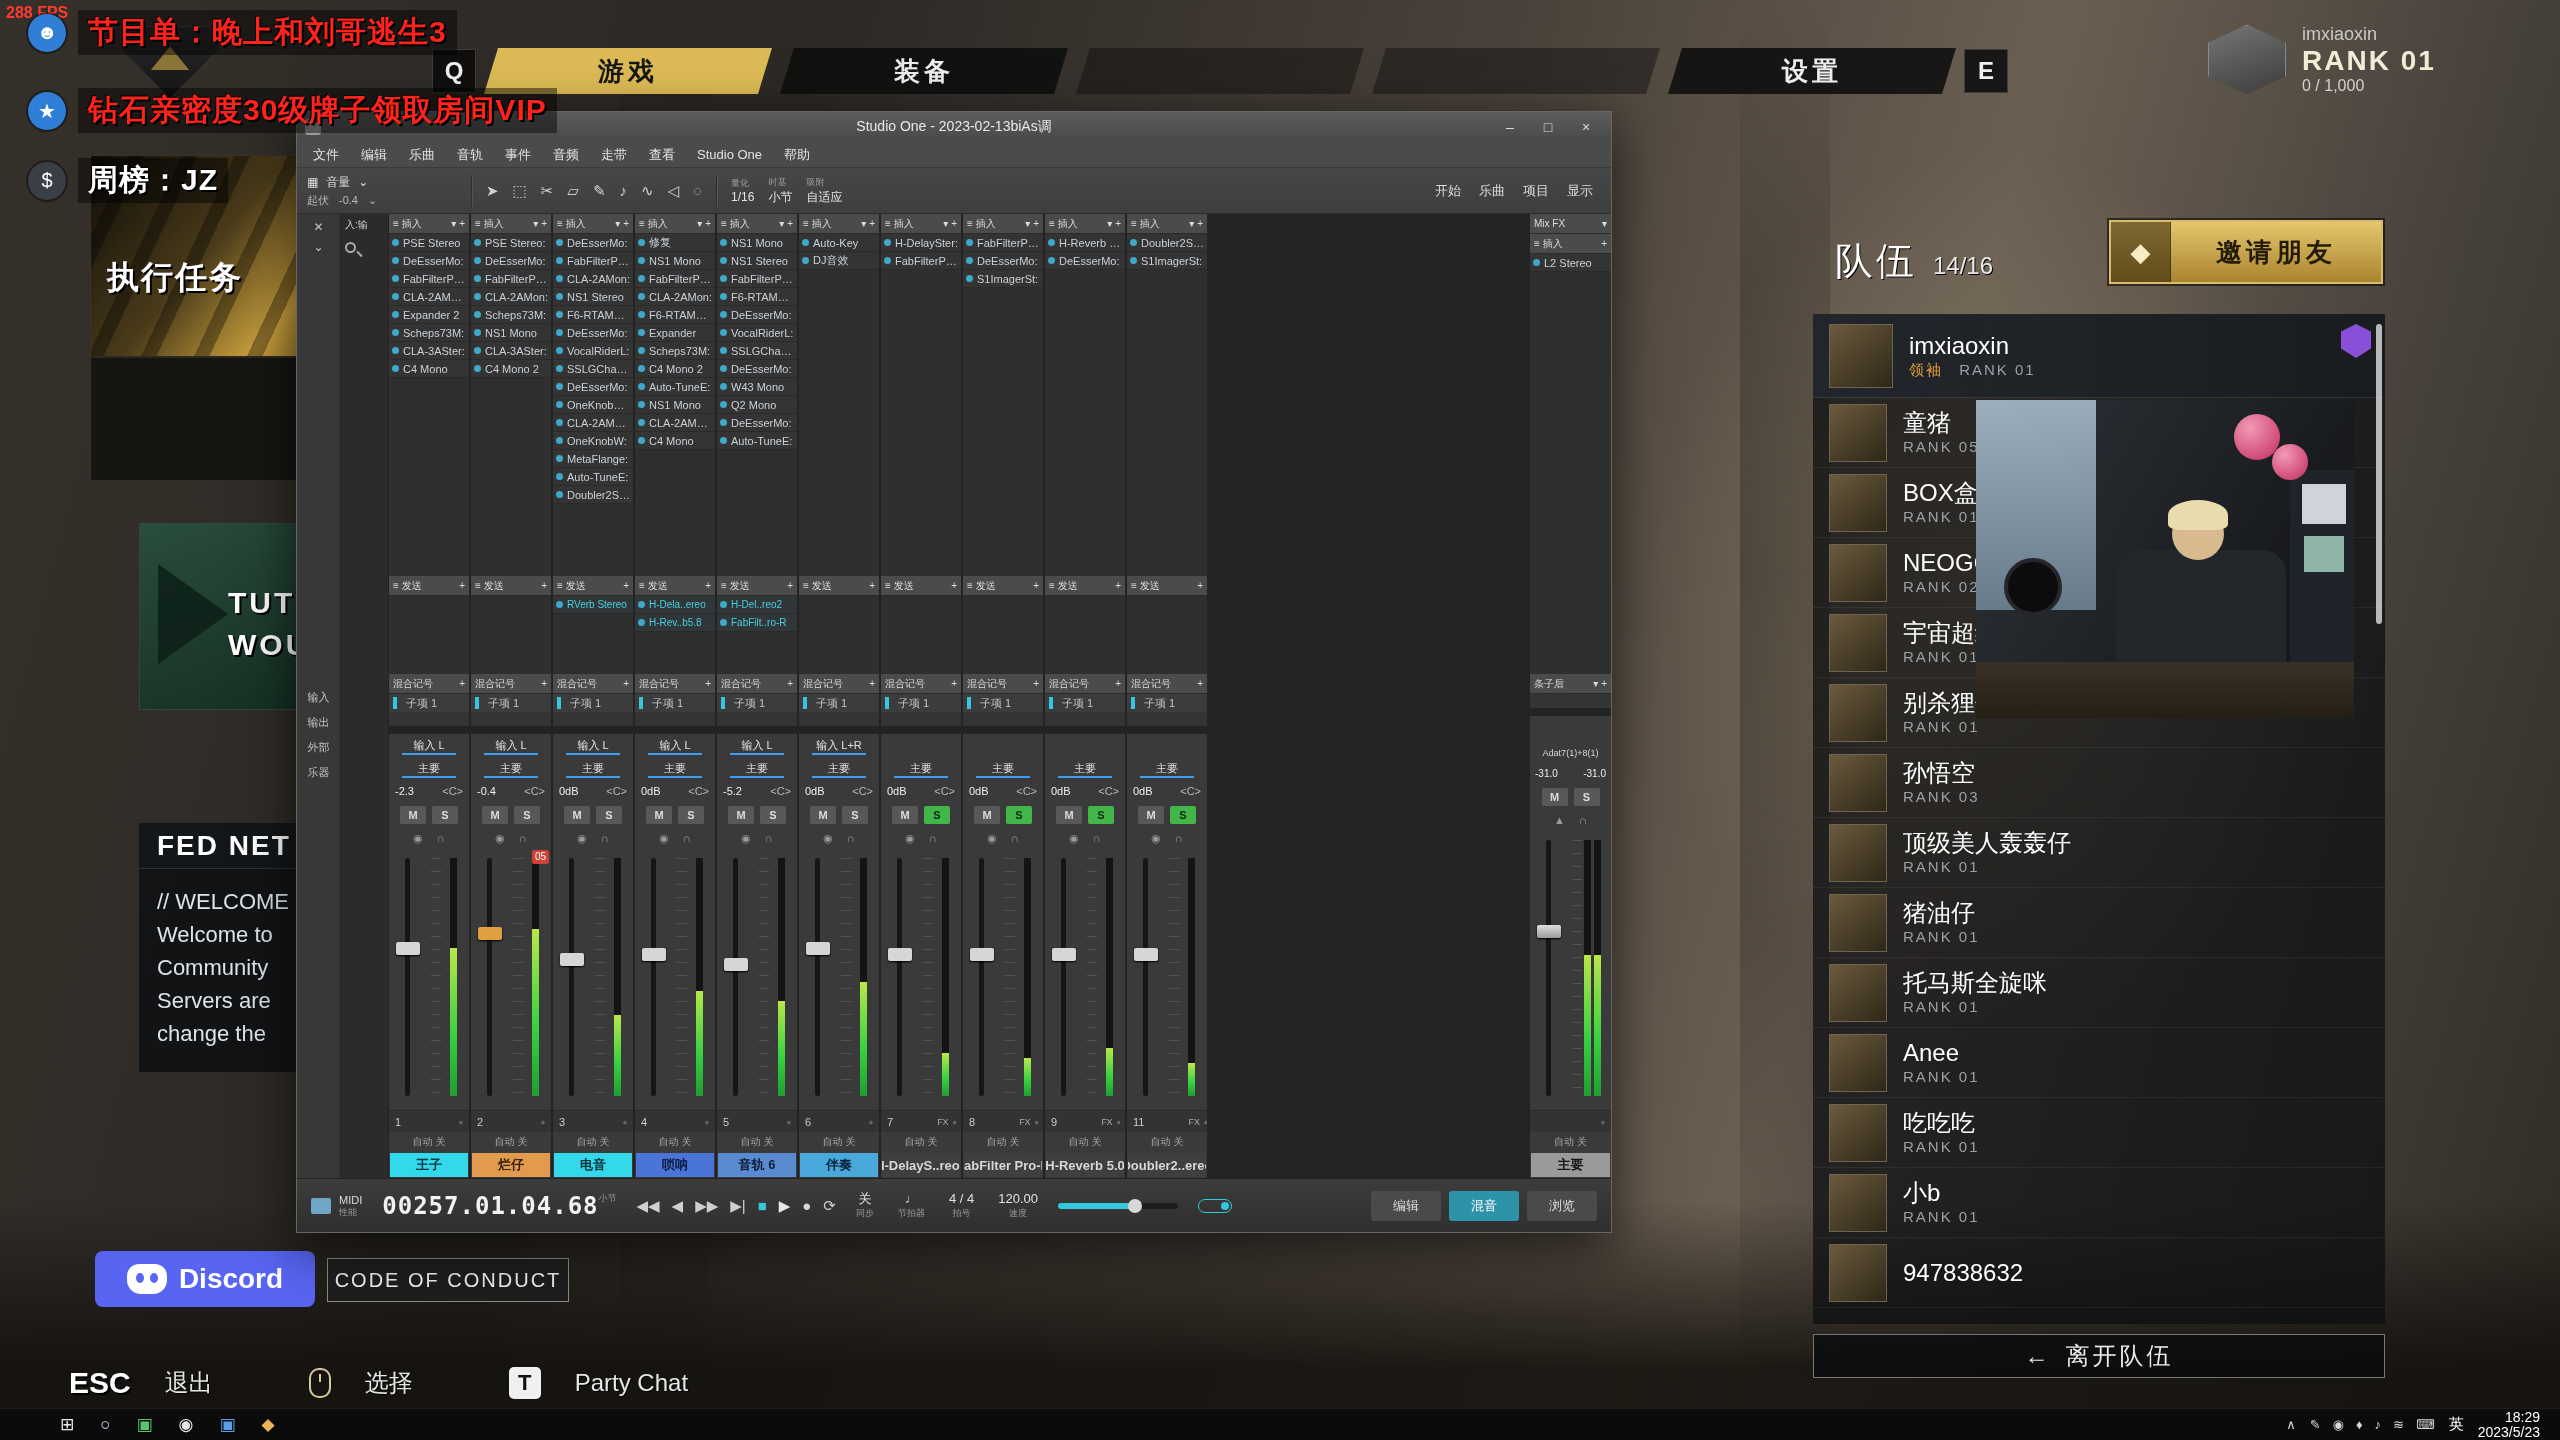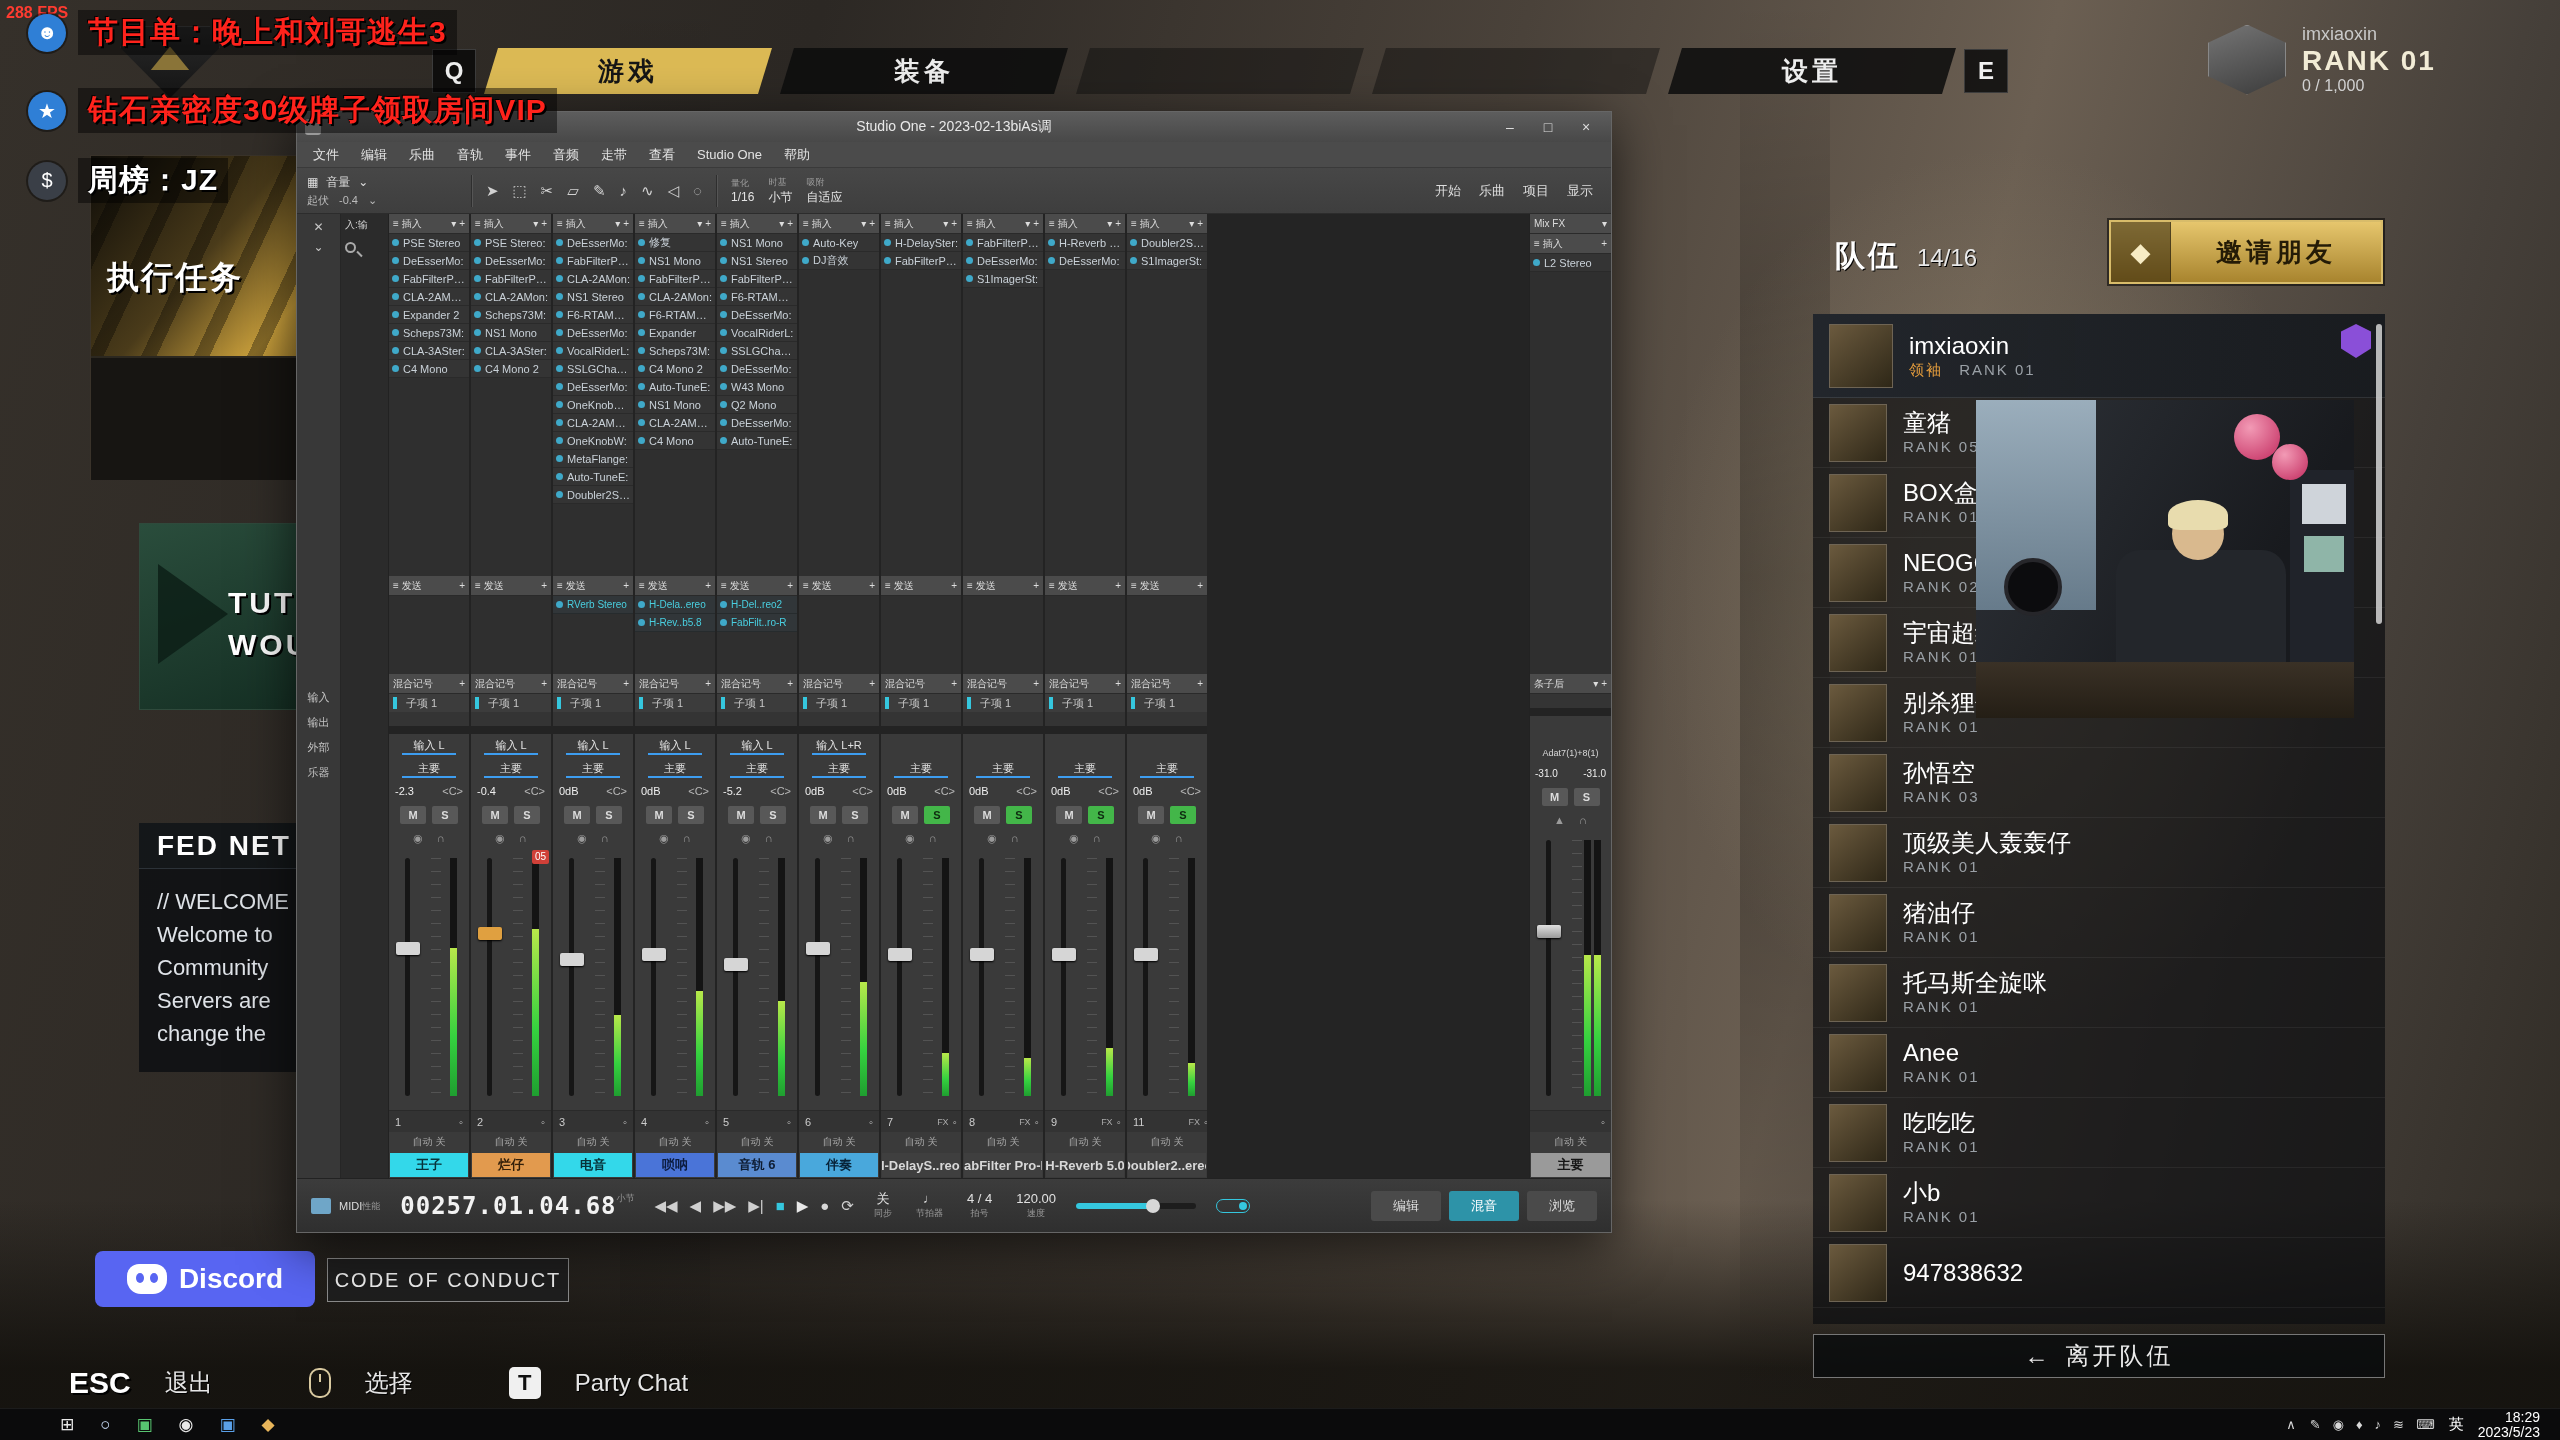--- a/index.html
+++ b/index.html
@@ -84,21 +84,21 @@
   .select-icon { width:22px; height:30px; border:2px solid #d8c9a0; border-radius:10px; position:relative; }
   .select-icon::after { content:""; position:absolute; left:50%; top:4px; width:2px; height:8px; background:#d8c9a0; transform:translateX(-50%); }
   .t-key { width:32px; height:32px; background:#f0f0f0; border-radius:5px; color:#111; font-weight:bold; font-size:22px;
     display:flex; align-items:center; justify-content:center; }
   .gap28 { width:28px; }
 
   
   .team { position:absolute; left:1813px; top:218px; width:572px; height:1106px; z-index:3; }
   .team-head { position:absolute; left:22px; top:18px; display:flex; align-items:baseline; gap:16px;
     text-shadow:1px 1px 0 #000; }
-  .team-title { font-size:30px; font-weight:bold; color:#fff; letter-spacing:3px; }
+  .team-title { font-size:38px; font-weight:normal; color:#fff; letter-spacing:3px; }
   .team-count { font-size:24px; color:#e8e8e8; }
   .invite-btn { position:absolute; right:2px; top:2px; width:274px; height:64px; display:flex; align-items:center;
     background:linear-gradient(180deg,#e6c66d,#a8842e); border:2px solid #d8bc6a; box-shadow:0 0 0 2px #00000088; }
   .invite-ic { width:60px; height:60px; display:flex; align-items:center; justify-content:center; font-size:26px;
     color:#f7ecc4; background:rgba(40,30,8,.55); border-right:1px solid #00000055; }
   .invite-lbl { flex:1; text-align:center; font-size:26px; font-weight:bold; color:#241b06; letter-spacing:4px; }
   .roster { position:absolute; left:0; right:0; top:96px; bottom:0; background:rgba(12,14,17,.72); overflow:hidden; }
   .leader-row { height:84px; display:flex; align-items:center; gap:16px; padding:0 16px;
     background:linear-gradient(90deg,rgba(34,38,44,.95),rgba(24,27,31,.9)); border-bottom:1px solid rgba(255,255,255,.1); position:relative; }
   .avatar { width:58px; height:58px; background:linear-gradient(140deg,#6b5a3e,#2e2717); border:1px solid #6e6454; flex:0 0 auto; }
@@ -216,21 +216,21 @@
   .master { width:82px; background:#2f2f2f; display:flex; flex-direction:column; border-left:1px solid #222; }
   .m-blank-s { height:20px; background:#2f2f2f; }
   .m-blank { height:78px; background:#2f2f2f; }
   .m-io { height:46px; display:flex; align-items:flex-end; justify-content:center; font-size:9px; color:#d8d8d8; padding-bottom:4px; }
   .m-gain { height:22px; display:flex; align-items:center; justify-content:space-between; padding:0 5px; font-size:10px; color:#eee; }
 
   .s1-transport { height:54px; background:linear-gradient(#3c3c3c,#2f2f2f); border-top:1px solid #222;
     display:flex; align-items:center; gap:20px; padding:0 14px; }
   .tr-left { display:flex; align-items:center; gap:8px; }
   .tr-pad { width:20px; height:16px; background:#6fa6c8; border-radius:2px; }
-  .tr-col { display:flex; flex-direction:row; line-height:12px; }
+  .tr-col { display:flex; flex-direction:column; line-height:12px; }
   .tr-col .a { font-size:11px; color:#ddd; }
   .tr-col .b { font-size:9px; color:#999; }
   .tr-time { display:flex; flex-direction:row; align-items:flex-start; }
   .tr-time .t { font-family:"DejaVu Sans Mono",monospace; font-size:24px; font-weight:bold; color:#f2f2f2; letter-spacing:1px; }
   .tr-time .u { font-size:9px; color:#999; }
   .tr-btns { display:flex; align-items:center; gap:12px; font-size:15px; }
   .tr-groups { display:flex; align-items:center; gap:24px; }
   .tg { display:flex; flex-direction:column; align-items:center; line-height:14px; }
   .tg .v { font-size:13px; color:#e0e0e0; }
   .tg .l { font-size:9px; color:#999; }

